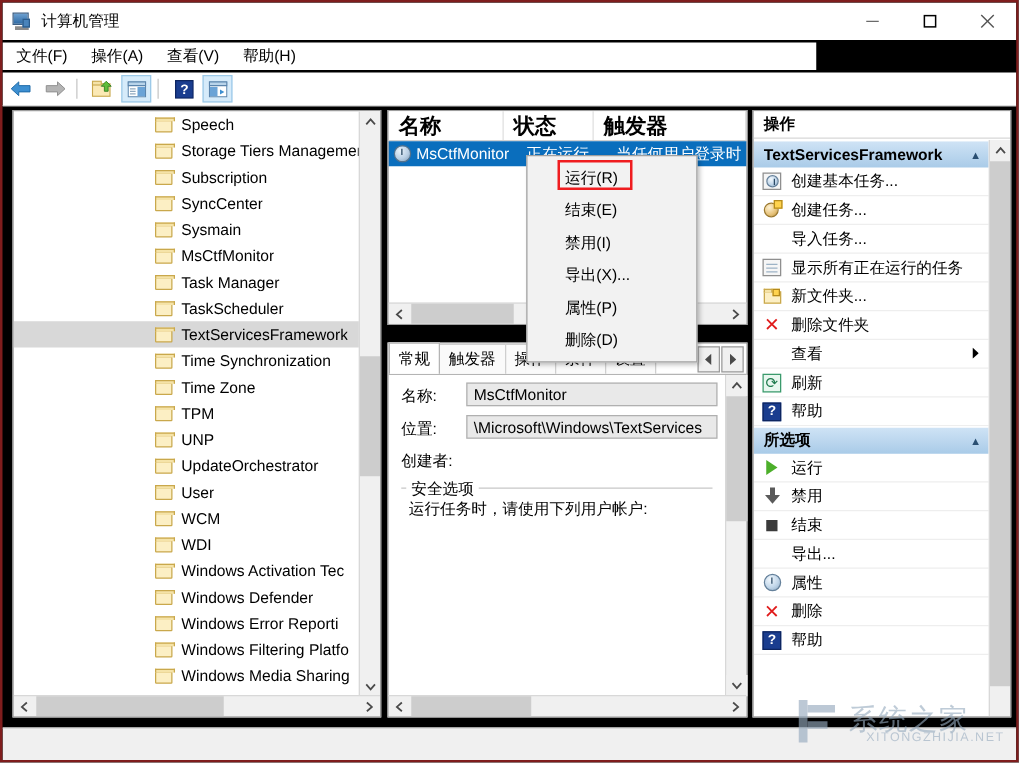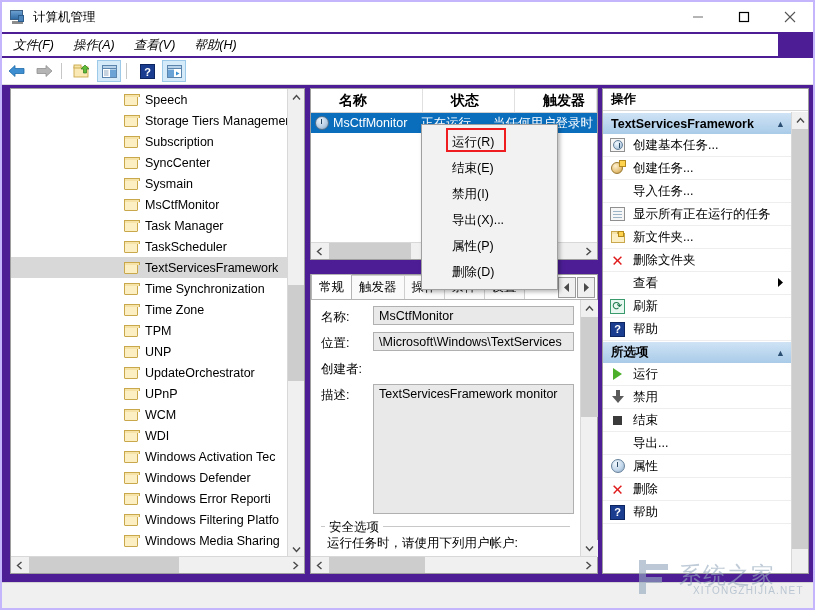--- a/index.html
+++ b/index.html
@@ -11,22 +11,22 @@
     font-family: "Liberation Sans", "DejaVu Sans", sans-serif;
     font-size: 12px;
     color: #000000;
     -webkit-font-smoothing: none;
   }
   #app {
     position: relative;
     width: 815px;
     height: 610px;
     overflow: hidden;
-    background: #4c1d95;
-    border: 2px solid #c4b5fd;
+    background: #000000;
+    border: 2px solid #7f1d1d;
     box-sizing: border-box;
   }
 
   
   .titlebar {
     position: absolute;
     left: 0; top: 0;
     width: 811px; height: 30px;
     background: #ffffff;
     display: flex;
@@ -74,25 +74,24 @@
     align-items: center;
     justify-content: center;
     background: transparent;
   }
   .win-btn svg { display: block; }
 
   
   .menubar {
     position: absolute;
     left: 0; top: 32px;
-    width: 776px; height: 22px;
+    width: 651px; height: 22px;
     display: flex;
     align-items: center;
     background: #ffffff;
-    font-style: italic;
   }
   .menu-item {
     padding: 2px 8px;
     margin-left: 3px;
     font-size: 12.5px;
     color: #000;
     white-space: nowrap;
   }
 
   
@@ -237,26 +236,25 @@
     width: 286px; height: 24px;
     display: flex;
     background: #ffffff;
     border-bottom: 1px solid #d0d0d0;
     box-sizing: border-box;
   }
   .col-cell {
     display: flex;
     align-items: center;
     padding-left: 8px;
-    font-size: 14px;
+    font-size: 17px;
     font-weight: bold;
     border-right: 1px solid #e0e0e0;
     box-sizing: border-box;
     white-space: nowrap;
-    margin-left: 20px;
   }
   .list-row {
     position: absolute;
     left: 0; top: 24px;
     width: 286px; height: 20px;
     background: #0a6ebd;
     color: #ffffff;
     display: flex;
     align-items: center;
     font-size: 12.5px;
@@ -799,21 +797,21 @@
             <div class="body"></div>
             <div class="tab"></div>
           </div>
           <span class="tree-label">UpdateOrchestrator</span>
         </div>
         <div class="tree-row">
           <div class="folder-ico">
             <div class="body"></div>
             <div class="tab"></div>
           </div>
-          <span class="tree-label">UPnP</span>
+          <span class="tree-label">User</span>
         </div>
         <div class="tree-row">
           <div class="folder-ico">
             <div class="body"></div>
             <div class="tab"></div>
           </div>
           <span class="tree-label">WCM</span>
         </div>
         <div class="tree-row">
           <div class="folder-ico">
@@ -954,24 +952,20 @@
         <div class="field-box">MsCtfMonitor</div>
       </div>
       <div class="field-row">
         <div class="field-label">位置:</div>
         <div class="field-box">\Microsoft\Windows\TextServices</div>
       </div>
       <div class="field-row">
         <div class="field-label">创建者:</div>
         <div class="field-box" style="background:transparent;border:none;"></div>
       </div>
-      <div class="field-row">
-        <div class="field-label">描述:</div>
-        <div class="field-box tall">TextServicesFramework monitor</div>
-      </div>
 
       <div class="group-box">
         <div class="group-title">安全选项</div>
         <div class="group-text">运行任务时，请使用下列用户帐户:</div>
       </div>
     </div>
 
     <div class="vscroll" style="top:25px;height:257px;">
       <div class="vs-arrow">
         <svg width="9" height="7" viewBox="0 0 9 7">

